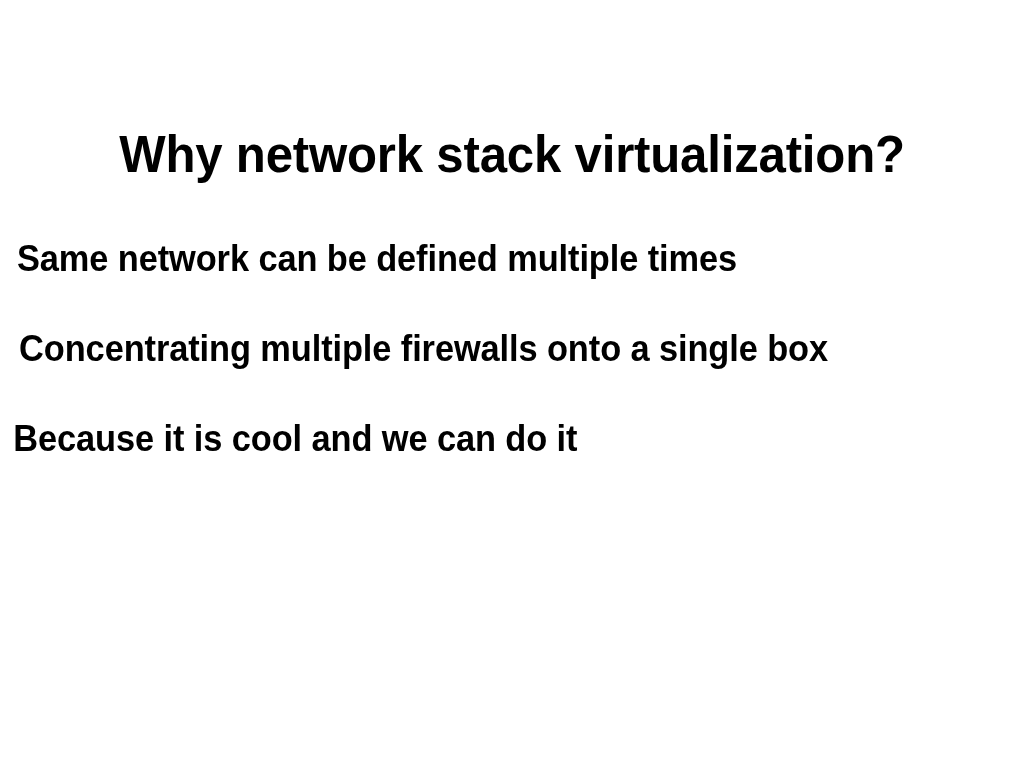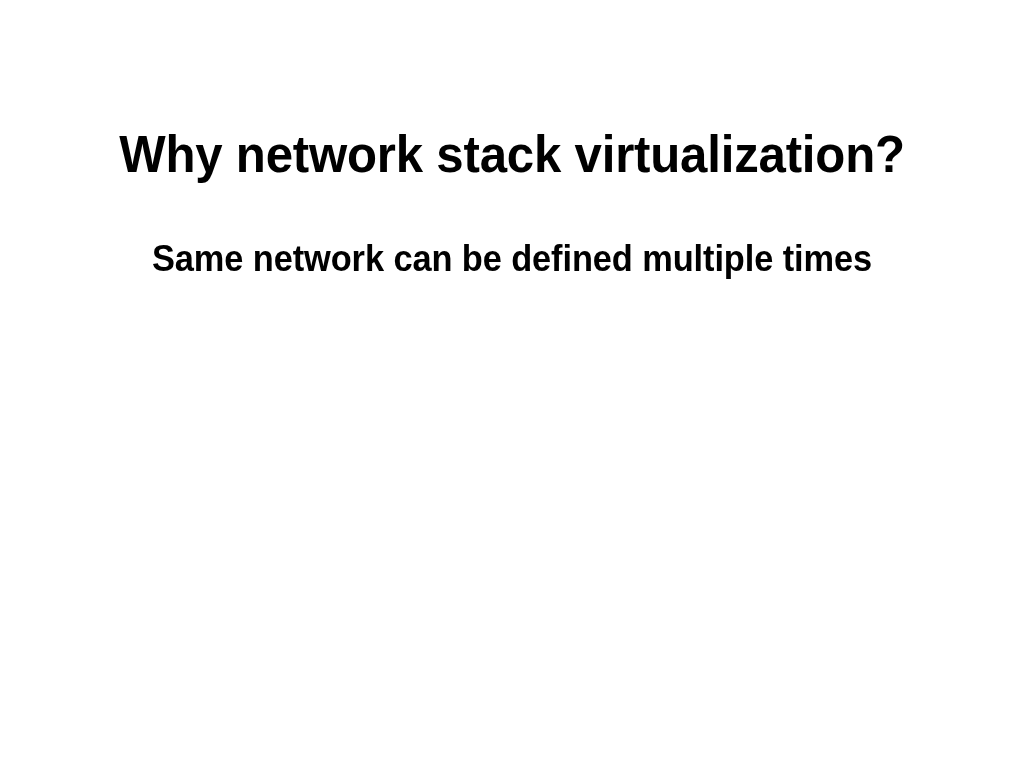--- a/index.html
+++ b/index.html
@@ -48,21 +48,21 @@
     left: 0;
     right: 0;
     top: 214px;
     text-align: center;
   }
 
   .body-line {
     display: block;
     height: 90px;
     line-height: 90px;
-    text-align: center;
+    text-align: left;
     color: #000000;
     font-family: "Liberation Sans", "DejaVu Sans", sans-serif;
     font-weight: 700;
     font-size: 36px;
     letter-spacing: -0.1px;
     white-space: nowrap;
   }
 
   .body-line > span {
     display: inline-block;
@@ -76,19 +76,25 @@
 <div class="slide">
 
   <h1 class="slide-title">Why network stack virtualization?</h1>
 
   <div class="slide-body">
 
     <div class="body-line">
       <span>Same network can be defined multiple times</span>
     </div>
 
+    <div class="body-line">
+      <span>Concentrating multiple firewalls onto a single box</span>
+    </div>
 
 
 
+    <div class="body-line">
+      <span>Because it is cool and we can do it</span>
+    </div>
 
   </div>
 
 </div>
 
 </body></html>

